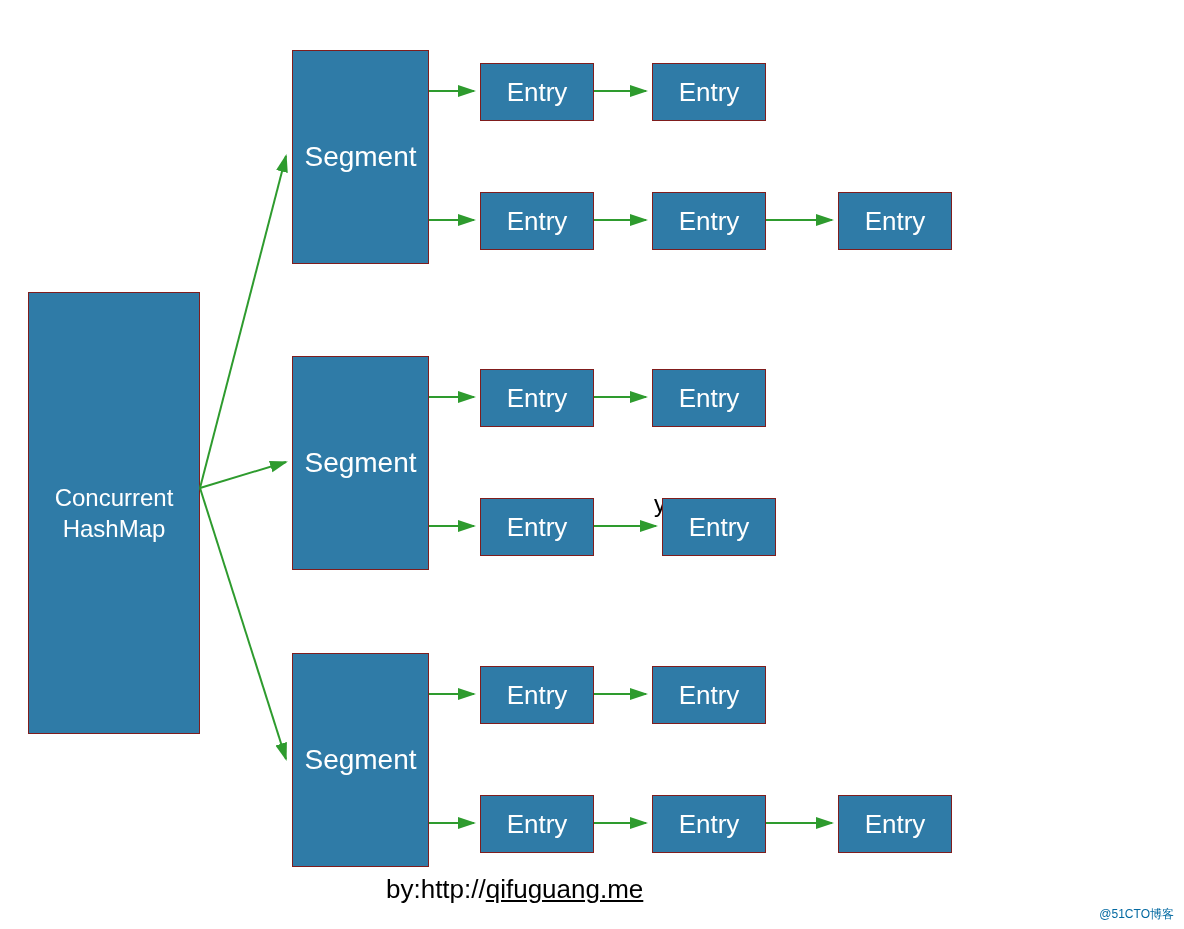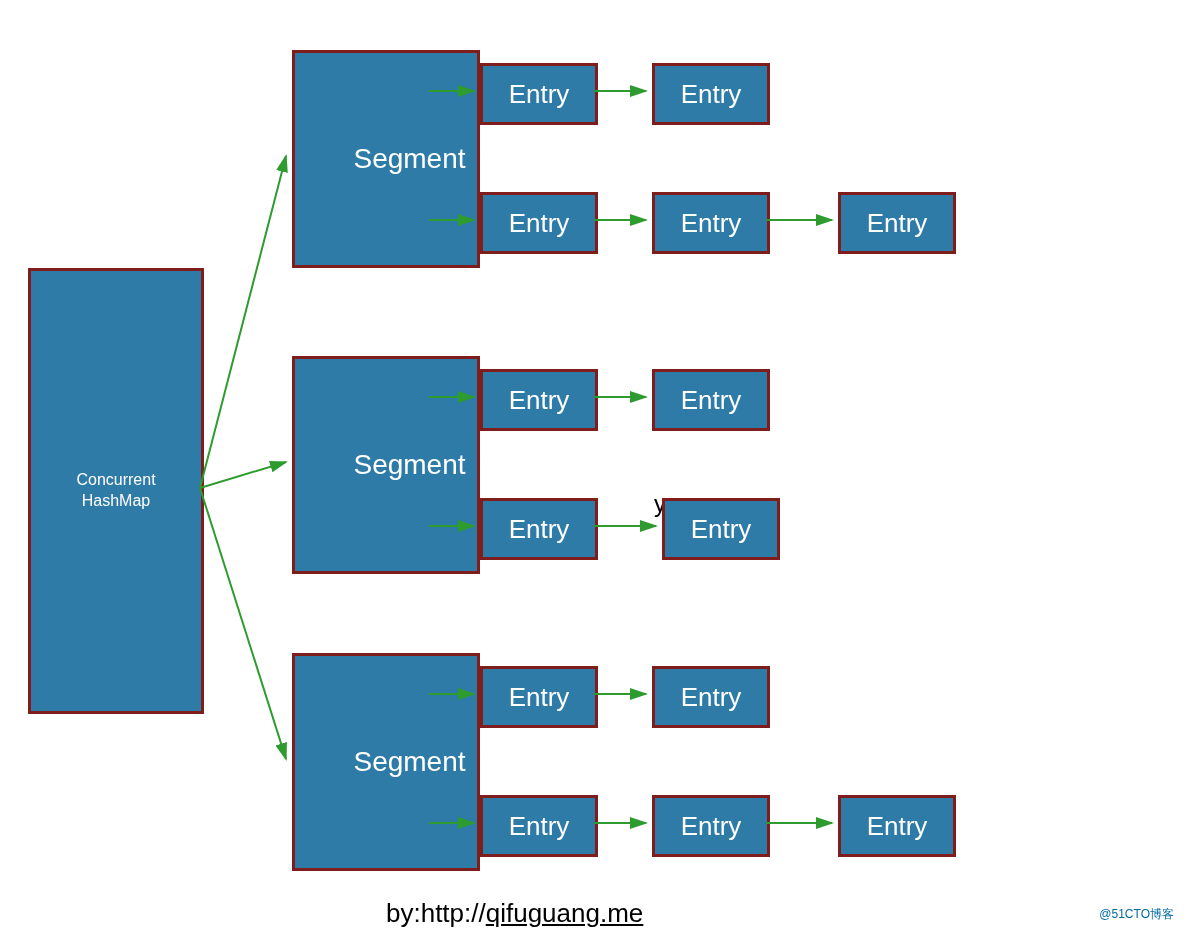--- a/index.html
+++ b/index.html
@@ -1,18 +1,18 @@
 <!DOCTYPE html>
 <html><head>
 <meta charset="utf-8">
 <style>
 html,body{margin:0;padding:0;width:1184px;height:929px;background:#fff;font-family:"Helvetica Neue",Arial,sans-serif;position:relative;overflow:hidden;}
-.box{position:absolute;background:#2f7ba7;border:3px solid #7f1d1d;color:#fff;display:flex;align-items:center;justify-content:center;text-align:center;font-weight:300;}
-.root{font-size:16px;line-height:1.3;}
-.seg{font-size:28px;padding-left:47px;}
+.box{position:absolute;background:#2f7ba7;border:1px solid #7f1d1d;color:#fff;display:flex;align-items:center;justify-content:center;text-align:center;font-weight:300;}
+.root{font-size:24px;line-height:1.3;margin-top:24px;}
+.seg{font-size:28px;}
 .entry{font-size:26px;}
 .attr{position:absolute;color:#000;font-size:26px;}
 .attr a{color:#000;text-decoration:underline;}
 .wm{position:absolute;right:10px;bottom:6px;color:#0369a1;font-size:12px;}
 svg.overlay{position:absolute;left:0;top:0;width:1184px;height:929px;pointer-events:none;}
 </style>
 </head>
 <body>
 
 <div class="box root" style="left:28px;top:268px;width:170px;height:440px;">
@@ -110,17 +110,17 @@
 
     <line x1="429" y1="694" x2="474" y2="694"></line>
     <line x1="594" y1="694" x2="646" y2="694"></line>
 
     <line x1="429" y1="823" x2="474" y2="823"></line>
     <line x1="594" y1="823" x2="646" y2="823"></line>
     <line x1="766" y1="823" x2="832" y2="823"></line>
   </g>
 </svg>
 
-<div class="attr" style="left:386px;top:874px;margin-top:24px;">
+<div class="attr" style="left:386px;top:874px;">
   <span>by:</span><span>http://</span><a>qifuguang.me</a>
 </div>
 
 <div class="wm">@51CTO博客</div>
 
 </body></html>

